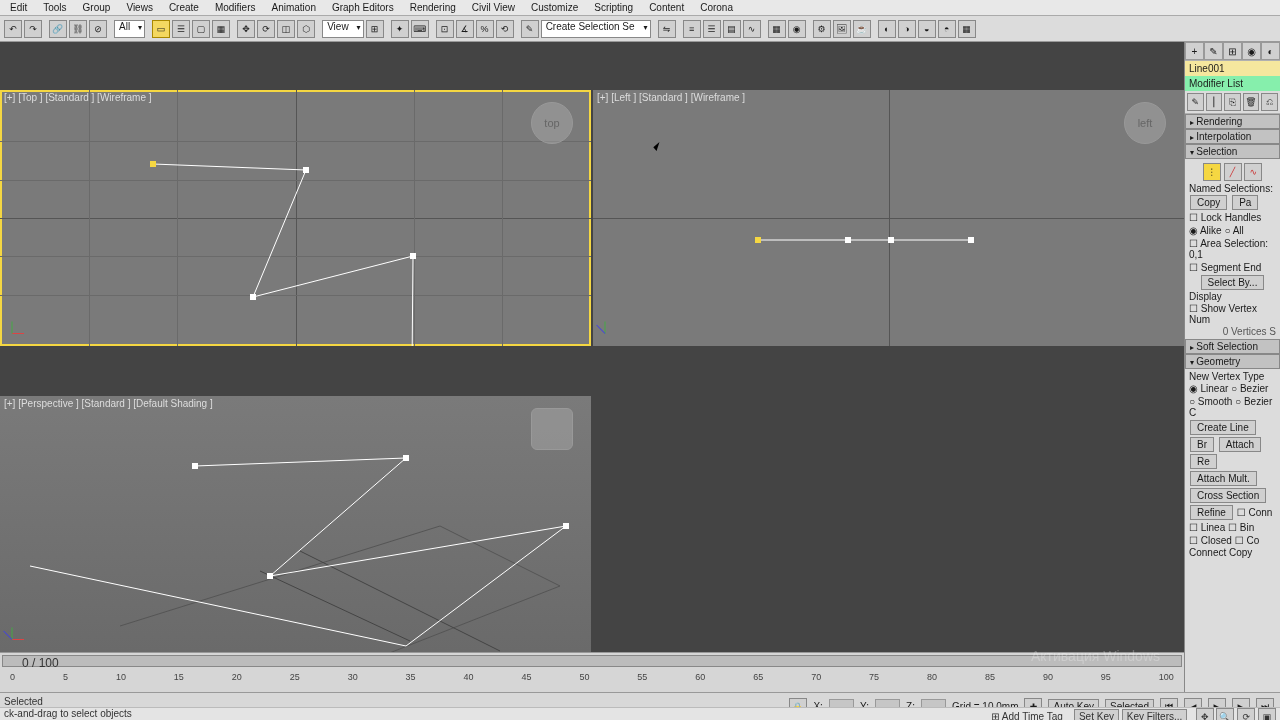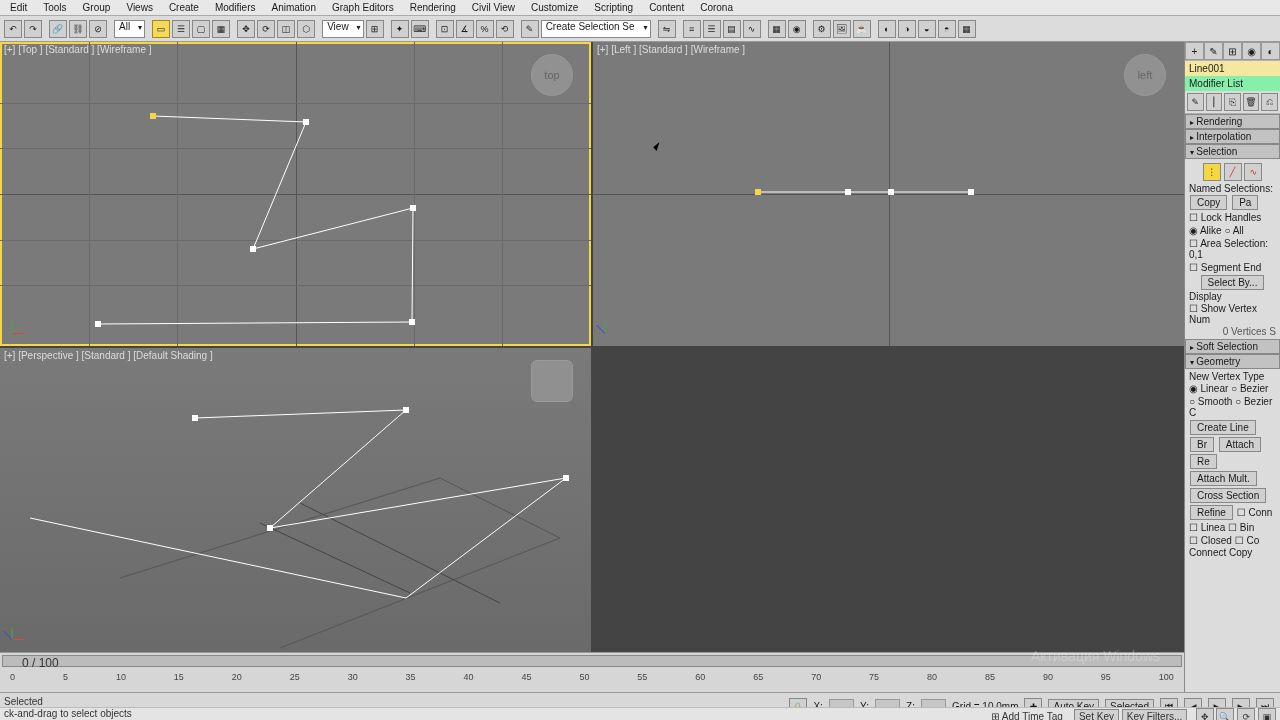--- a/index.html
+++ b/index.html
@@ -12,21 +12,21 @@
 
 .toolbar { height:26px; background:#dcdcdc; border-bottom:1px solid #999; display:flex; align-items:center; gap:2px; padding:0 4px; }
 .tbtn { width:18px; height:18px; background:#d0d0d0; border:1px solid #888; display:inline-flex; align-items:center; justify-content:center; font-size:9px; }
 .tbtn.active { background:#f4d860; border-color:#aa8800; }
 .sep { width:3px; }
 .tsel { height:18px; background:#fff; border:1px solid #888; padding:0 14px 0 4px; font-size:10px; position:relative; }
 .tsel::after { content:"▾"; position:absolute; right:2px; top:2px; font-size:8px; }
 
 
 .main { position:absolute; top:42px; left:0; right:96px; bottom:68px; display:grid; grid-template-columns:1fr 1fr; grid-template-rows:1fr 1fr; gap:2px; background:#444; }
-.viewport { position:relative; background:#7a7a7a; overflow:hidden; }
+.viewport { position:relative; background:#7a7a7a; overflow:hidden;margin-top:48px; }
 .viewport.active { outline:2px solid #f5d742; outline-offset:-2px; }
 .vlabel { position:absolute; top:2px; left:4px; color:#ddd; font-size:10px; z-index:2; }
 .vcube { position:absolute; top:12px; right:18px; width:42px; height:42px; background:rgba(180,180,180,.4); border:1px solid #999; border-radius:50%; z-index:2; display:flex; align-items:center; justify-content:center; color:#666; font-size:11px; }
 .vp-persp .vcube { border-radius:6px; }
 .axis { position:absolute; bottom:12px; left:12px; width:18px; height:18px; z-index:2; }
 .axis .ax { position:absolute; left:0; bottom:0; width:12px; height:1px; transform-origin:left center; }
 .axis .ax.r { background:#d44; transform:rotate(0deg); }
 .axis .ax.g { background:#4a4; transform:rotate(-90deg); }
 .axis .ax.b { background:#44d; transform:rotate(-135deg); }
 

